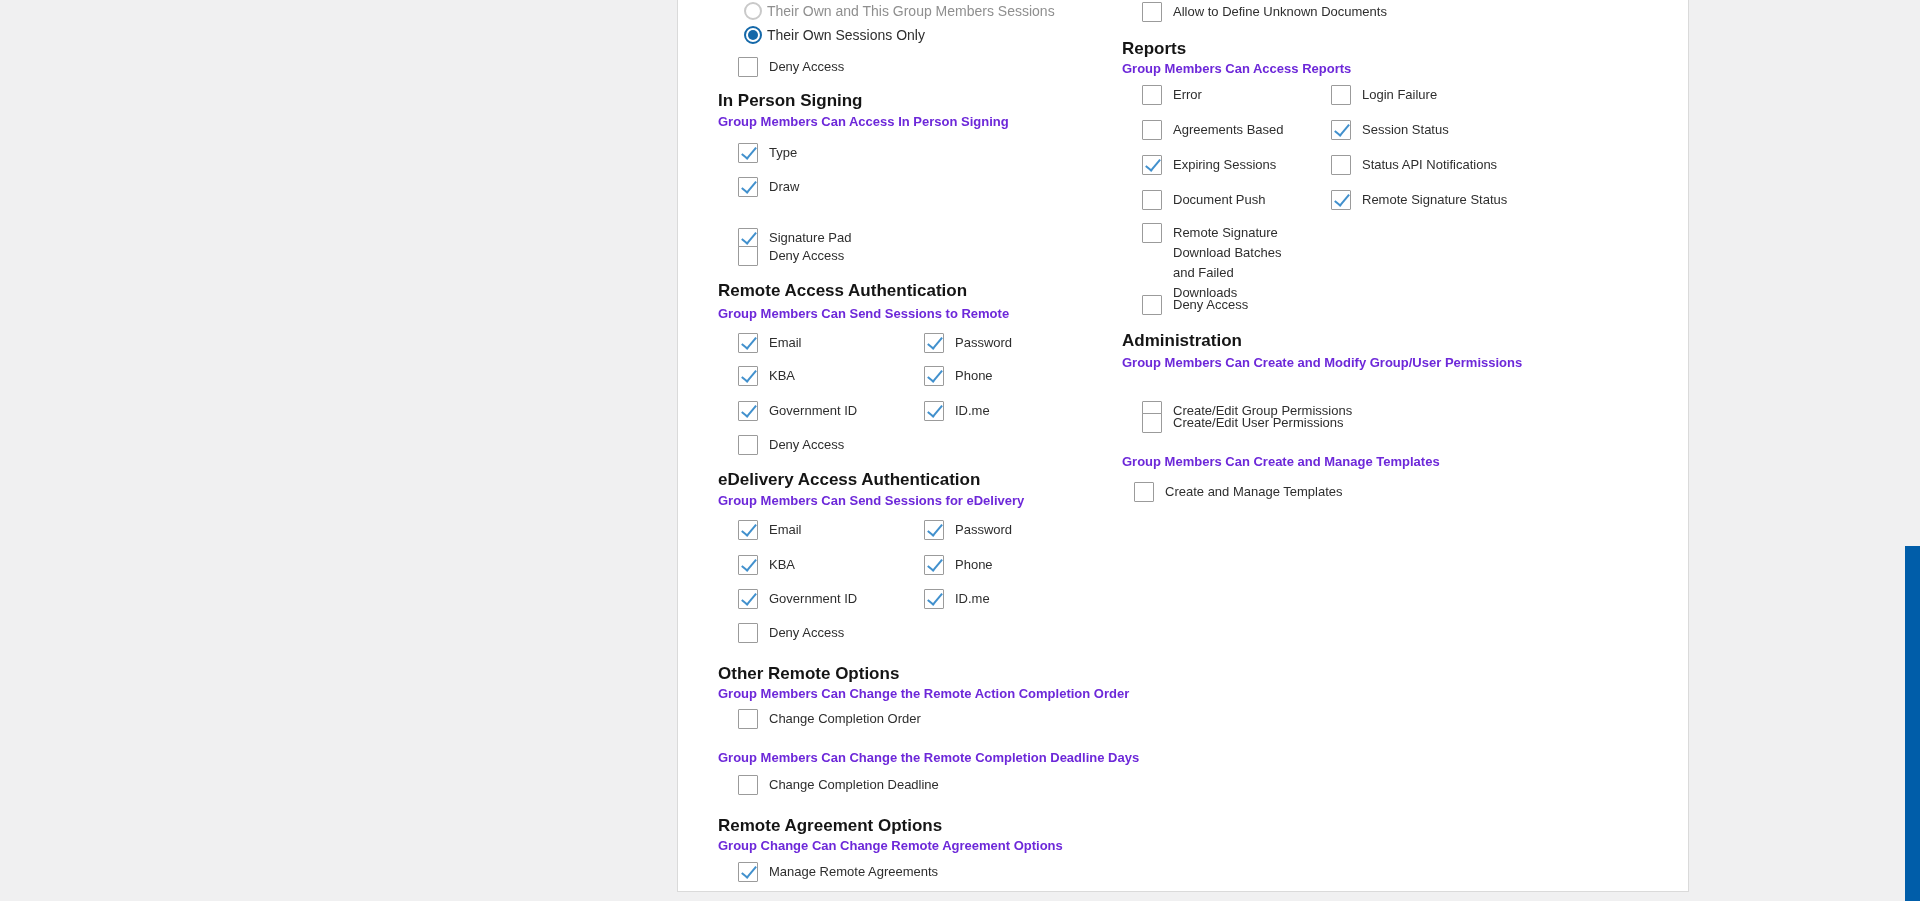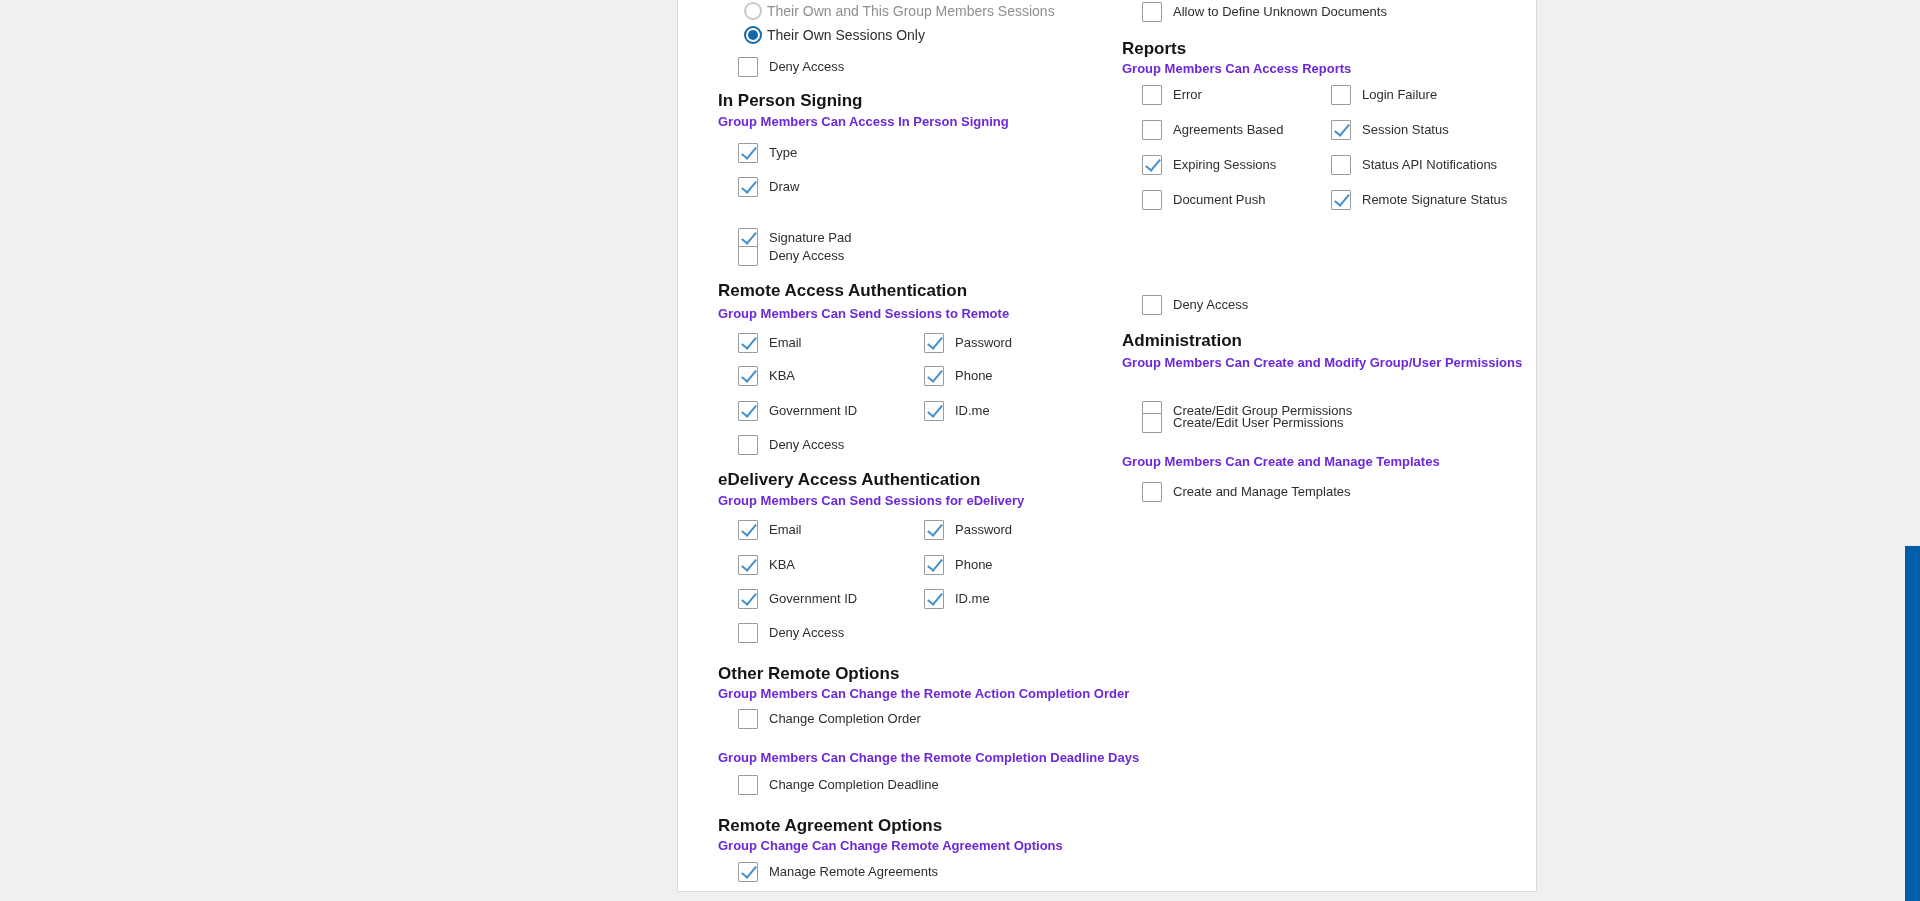--- a/index.html
+++ b/index.html
@@ -3,21 +3,21 @@
 <meta charset="utf-8">
 <style>
   html,body{margin:0;padding:0}
   body{
     width:1920px;height:901px;overflow:hidden;position:relative;
     background:#f0f0f1;
     font-family:"Liberation Sans",sans-serif;
     -webkit-font-smoothing:antialiased;
   }
   .panel{
-    position:absolute;left:677px;top:0;width:860px;height:892px;
+    position:absolute;left:677px;top:0;width:1012px;height:892px;
     background:#ffffff;border:1px solid #dadada;border-top:none;
     box-sizing:border-box;
   }
   .col{position:absolute;top:0;height:100%}
   .col-left{left:40px;width:424px}
   .col-right{left:444px;width:400px}
 
   .sec-title{
     position:absolute;left:0;font-size:17px;font-weight:bold;color:#151515;
     line-height:20px;white-space:nowrap;
@@ -216,36 +216,40 @@
       <span class="cbx-label">Status API Notifications</span>
     </div>
     <div class="cbx-row" style="top:190px;left:20px">
       <span class="cbx"></span>
       <span class="cbx-label">Document Push</span>
     </div>
     <div class="cbx-row" style="top:190px;left:209px">
       <span class="cbx on"></span>
       <span class="cbx-label">Remote Signature Status</span>
     </div>
+    <div class="cbx-row" style="top:223px;left:20px">
+      <span class="cbx"></span>
+      <span class="cbx-label wrap">Remote Signature Download Batches and Failed Downloads</span>
+    </div>
     <div class="cbx-row" style="top:295px;left:20px">
       <span class="cbx"></span>
       <span class="cbx-label">Deny Access</span>
     </div>
 
     <div class="sec-title" style="top:331px">Administration</div>
     <div class="sec-sub" style="top:355px">Group Members Can Create and Modify Group/User Permissions</div>
     <div class="cbx-row" style="top:401px;left:20px">
       <span class="cbx"></span>
       <span class="cbx-label">Create/Edit Group Permissions</span>
     </div>
     <div class="cbx-row" style="top:413px;left:20px">
       <span class="cbx"></span>
       <span class="cbx-label">Create/Edit User Permissions</span>
     </div>
     <div class="sec-sub" style="top:454px">Group Members Can Create and Manage Templates</div>
-    <div class="cbx-row" style="top:482px;left:20px">
+    <div class="cbx-row" style="top:482px;left:12px">
       <span class="cbx"></span>
       <span class="cbx-label">Create and Manage Templates</span>
     </div>
   </div>
 </div>
 
 <div class="scroll-thumb"></div>
 
 </body></html>

